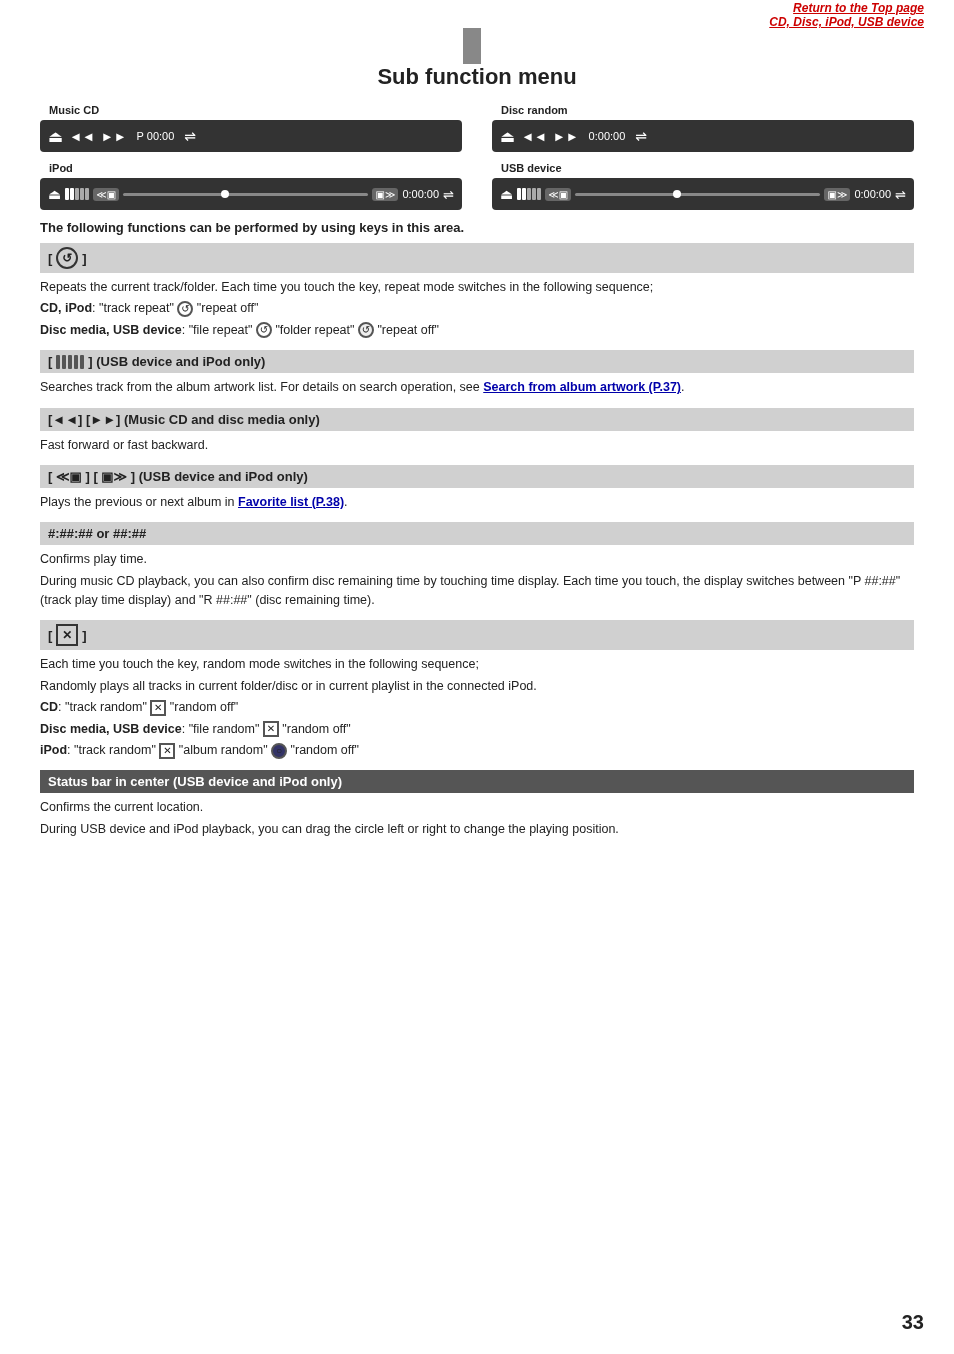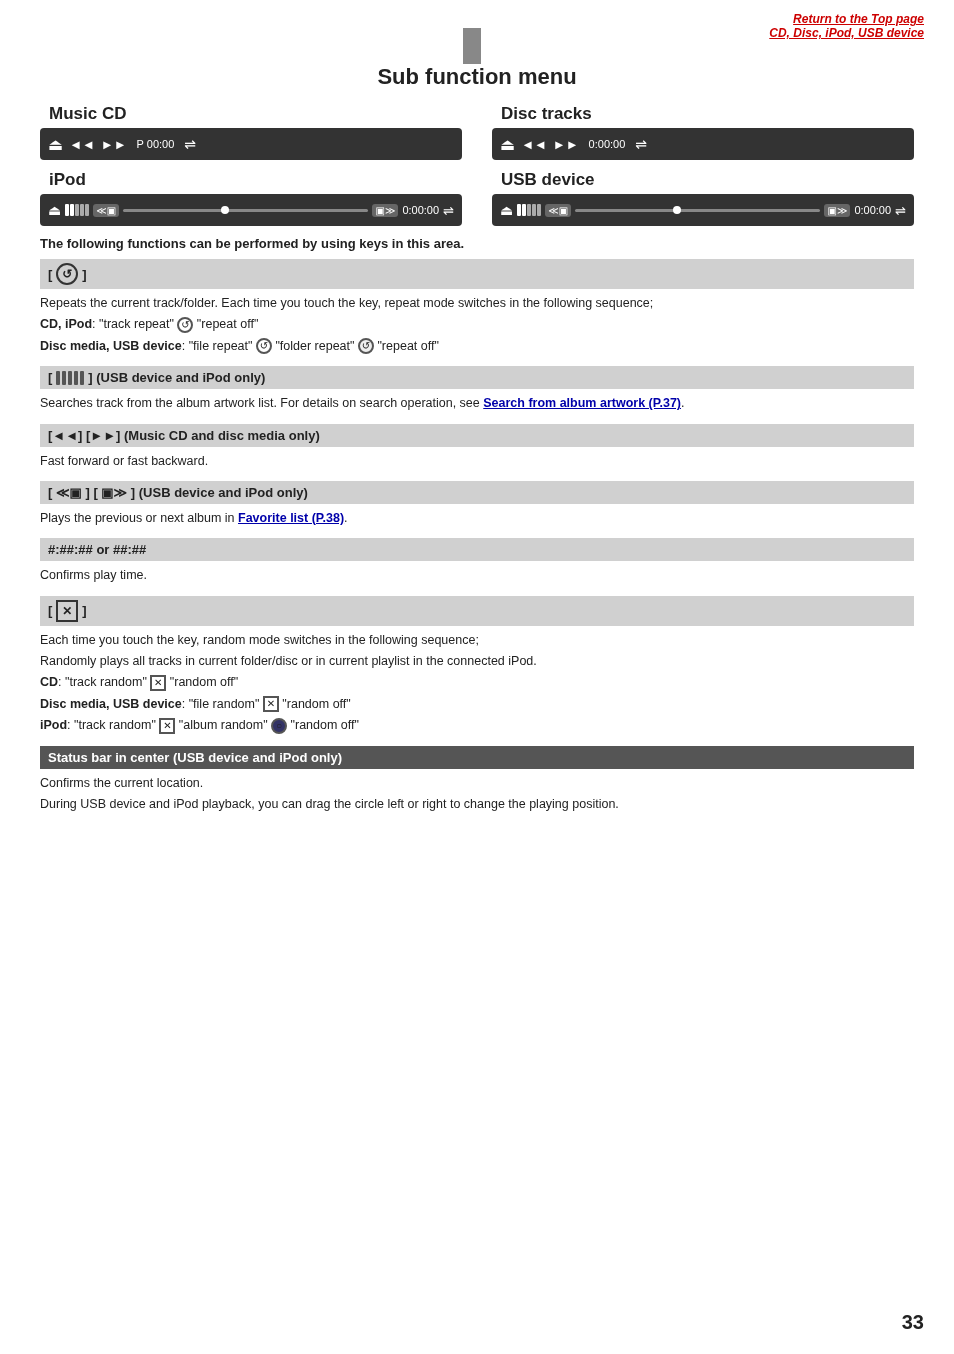--- a/index.html
+++ b/index.html
@@ -10,21 +10,21 @@
       color: #222;
       width: 954px;
       min-height: 1354px;
       position: relative;
     }
     .page {
       padding: 20px 40px 40px 40px;
     }
     .top-right-link {
       position: absolute;
-      top: 12px;
+      top: 1px;
       right: 30px;
       text-align: right;
       font-size: 12px;
     }
     .top-right-link a {
       color: #c00;
       font-style: italic;
       font-weight: bold;
       text-decoration: underline;
       display: block;
@@ -57,21 +57,21 @@
     .devices-row {
       display: flex;
       gap: 30px;
       margin-bottom: 10px;
     }
     .device-block {
       flex: 1;
     }
     .device-label {
       font-weight: bold;
-      font-size: 17px;
+      font-size: 11px;
       margin-bottom: 4px;
       padding-left: 9px;
     }
     .player-bar {
       display: flex;
       align-items: center;
       background: #333;
       border-radius: 4px;
       padding: 5px 8px;
       gap: 6px;
@@ -173,21 +173,21 @@
       <div class="player-bar">
         <span style="font-size:16px;">⏏</span>
         <span class="arr">◄◄</span>
         <span class="arr">►►</span>
         <span style="margin-left:4px; font-size:11px;">P 00:00</span>
         <span style="margin-left:4px; font-size:14px;">⇌</span>
       </div>
     </div>
 
     <div class="device-block">
-      <div class="device-label">Disc tracks</div>
+      <div class="device-label">Disc random</div>
       <div class="player-bar">
         <span style="font-size:16px;">⏏</span>
         <span class="arr">◄◄</span>
         <span class="arr">►►</span>
         <span style="margin-left:4px; font-size:11px;">0:00:00</span>
         <span style="margin-left:4px; font-size:14px;">⇌</span>
       </div>
     </div>
   </div>
 
@@ -290,20 +290,21 @@
       <p>Plays the previous or next album in <a href="#" class="link-blue">Favorite list (P.38)</a>.</p>
     </div>
   </div>
 
   <div class="info-section">
     <div class="highlight-row">
       <span>#:##:## or ##:##</span>
     </div>
     <div class="content-text">
       <p>Confirms play time.</p>
+      <p>During music CD playback, you can also confirm disc remaining time by touching time display. Each time you touch, the display switches between "P ##:##" (track play time display) and "R ##:##" (disc remaining time).</p>
     </div>
   </div>
 
   <div class="info-section">
     <div class="highlight-row">
       <span>[ </span>
       <span style="display:inline-block;width:22px;height:22px;border:2px solid #333;text-align:center;line-height:18px;font-size:12px;vertical-align:middle;">✕</span>
       <span> ]</span>
     </div>
     <div class="content-text">

